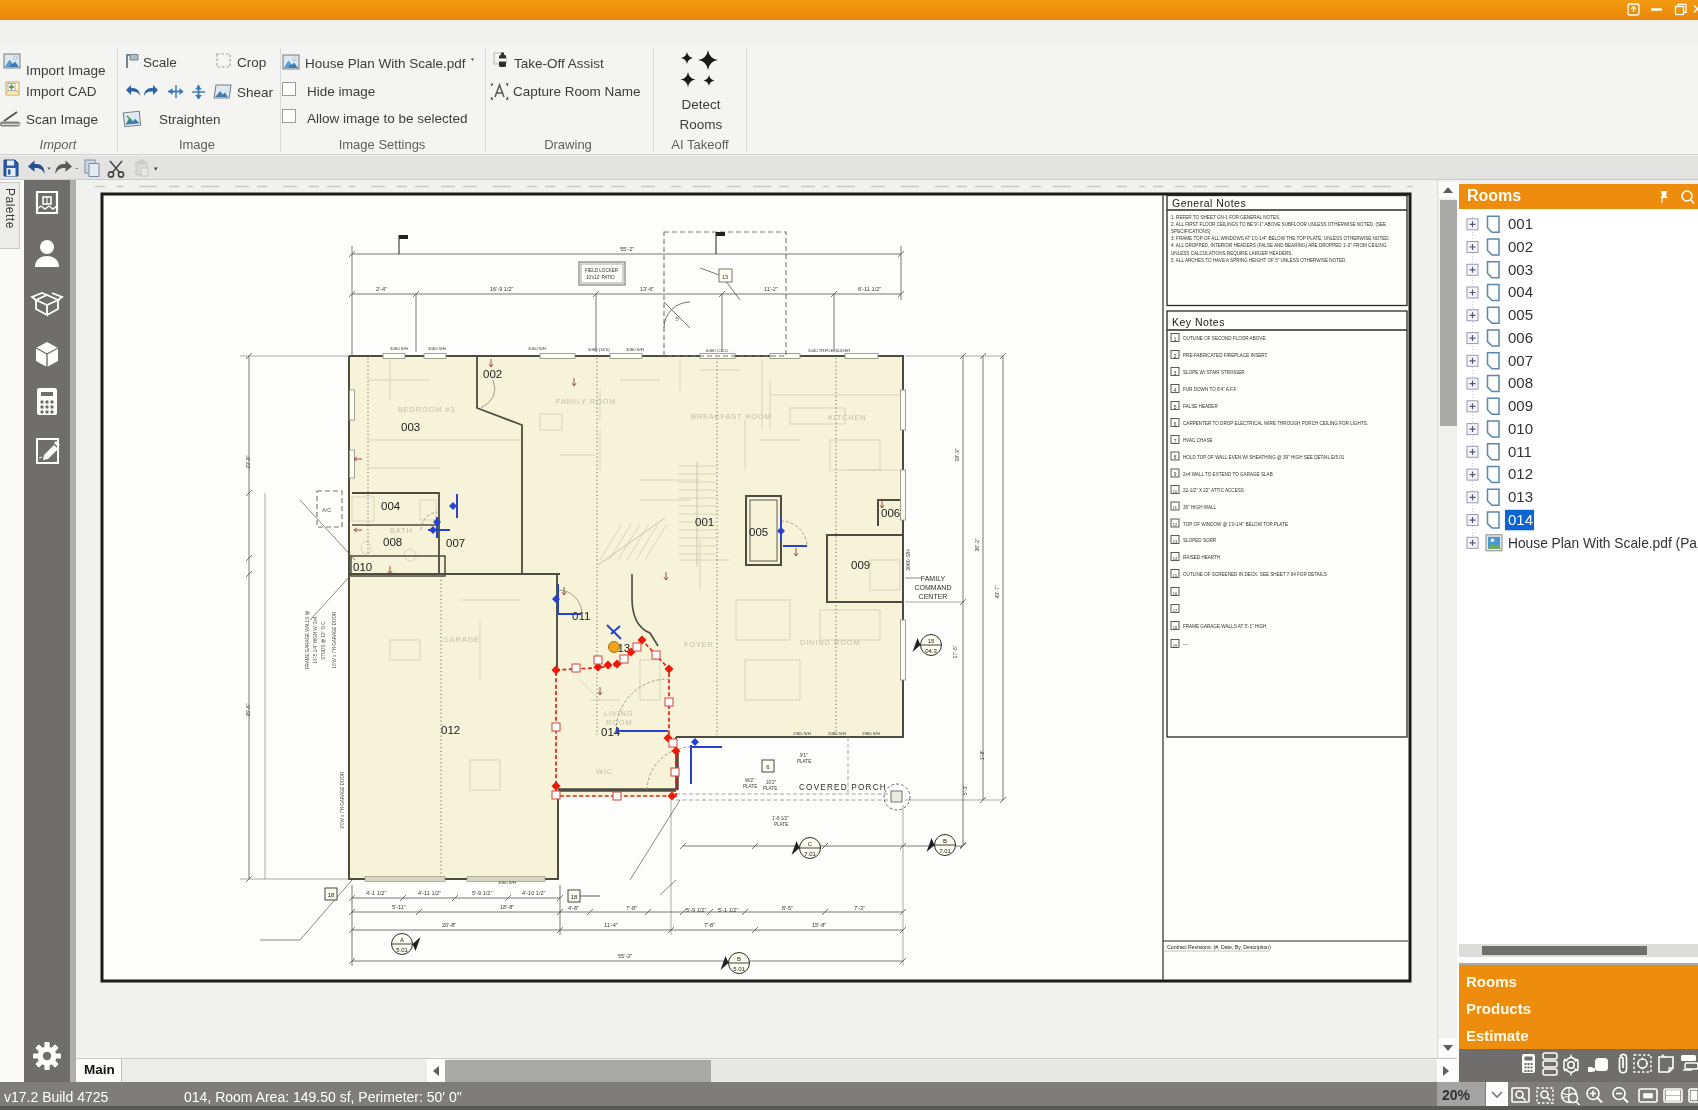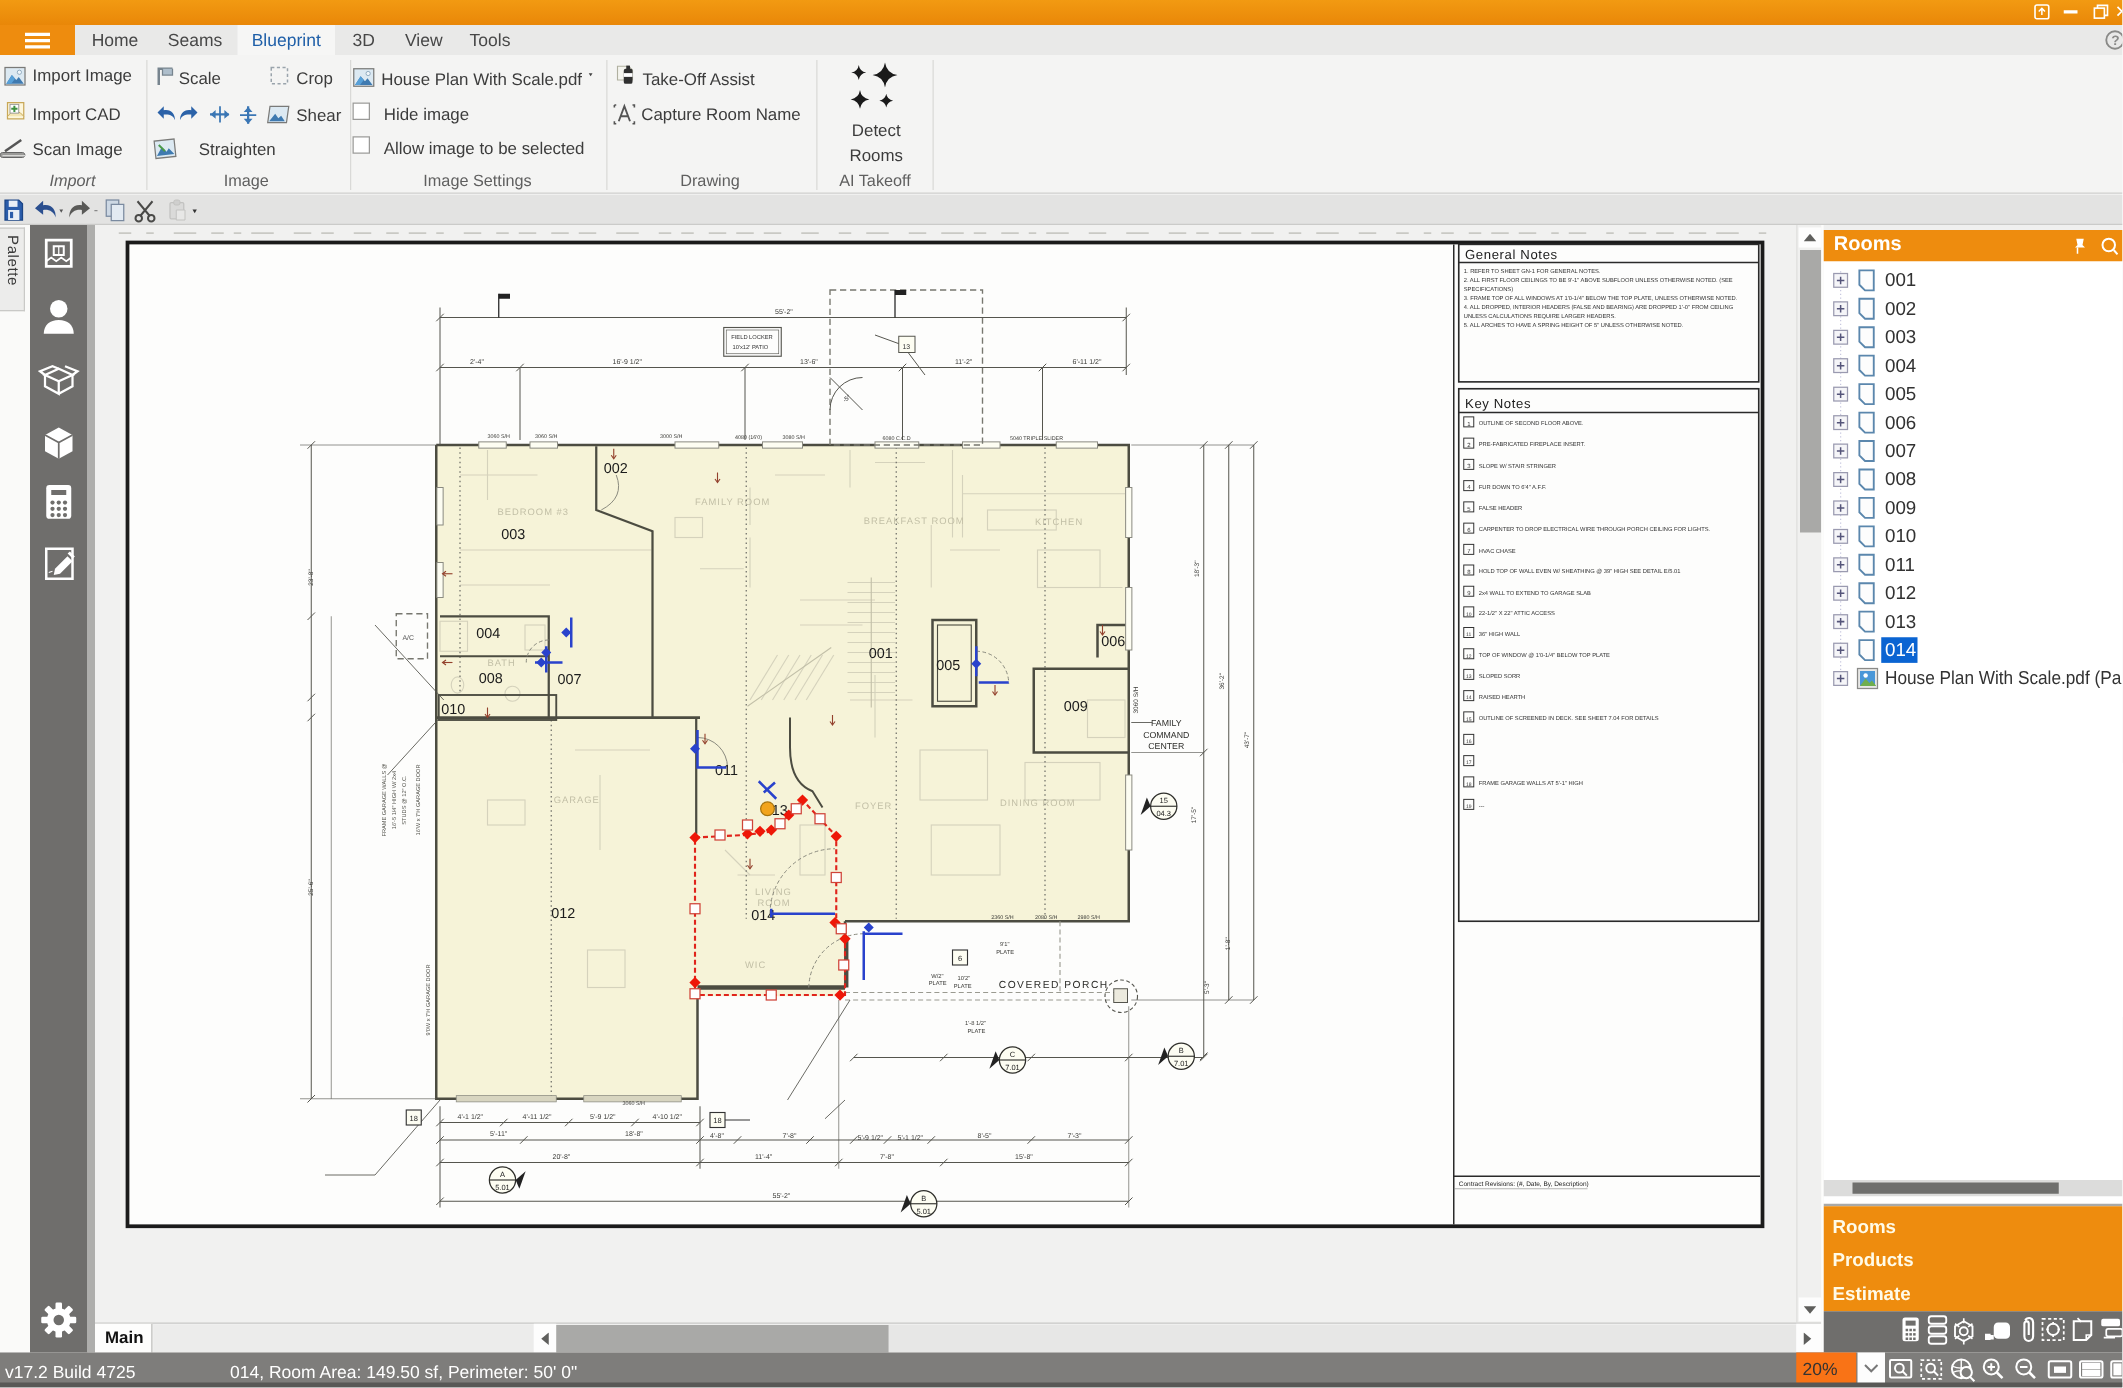--- a/index.html
+++ b/index.html
@@ -51,53 +51,35 @@
     <g stroke="#fff" fill="none" stroke-width="1.3">
       <rect x="8" y="4" width="11" height="11" rx="1.5"></rect>
       <path d="M13.5 12 v-5 M11 9.2 l2.5-2.5 2.5 2.5" stroke-width="1.2"></path>
       <path d="M31 9.5 h11" stroke-width="2.5"></path>
       <rect x="55.5" y="6.5" width="8" height="8"></rect>
       <path d="M58 6.5 v-2.2 h8 v8 h-2.3"></path>
       <path d="M74 5.5 l7 7 M81 5.5 l-7 7" stroke-width="1.4"></path>
     </g>
   </svg>
 
-  <div class="abs" id="tabrow">
-    <div class="corner"></div>
-    <svg style="position:absolute;left:19px;top:5px" width="22" height="15" viewBox="0 0 22 15">
-      <g stroke="#fff" stroke-width="2.6">
-          <path d="M1 2.5h20M1 7.5h20M1 12.5h20"></path>
-        </g>
-    </svg>
-    <div class="tab" style="left:62px;width:60px;">Home</div>
-    <div class="tab" style="left:124px;width:64px;">Seams</div>
-    <div class="tab active" style="left:190px;width:78px;">Blueprint</div>
-    <div class="tab" style="left:270px;width:42px;">3D</div>
-    <div class="tab" style="left:314px;width:50px;">View</div>
-    <div class="tab" style="left:366px;width:52px;">Tools</div>
-    <svg style="position:absolute;left:1683px;top:3px" width="15" height="18" viewBox="0 0 15 18">
-      <circle cx="9" cy="9" r="7" fill="none" stroke="#8a8a88" stroke-width="1.5"></circle>
-      <text x="6" y="13" font-size="11" fill="#8a8a88" font-weight="bold">?</text>
-    </svg>
-  </div>
 
   <div class="abs" id="ribbon">
     <div class="rsep" style="left:117px"></div>
     <div class="rsep" style="left:280px"></div>
     <div class="rsep" style="left:485px"></div>
     <div class="rsep" style="left:653px"></div>
     <div class="rsep" style="left:746px"></div>
 
     <div class="rlabel" style="left:8px;width:100px;font-style:italic;">Import</div>
     <div class="rlabel" style="left:127px;width:140px;">Image</div>
     <div class="rlabel" style="left:292px;width:180px;">Image Settings</div>
     <div class="rlabel" style="left:498px;width:140px;">Drawing</div>
     <div class="rlabel" style="left:660px;width:80px;">AI Takeoff</div>
 
-    <div class="rtext" style="left:26px;top:9px">Import Image</div>
+    <div class="rtext" style="left:26px;top:19px">Import Image</div>
     <div class="rtext" style="left:26px;top:40px">Import CAD</div>
     <div class="rtext" style="left:26px;top:68px">Scan Image</div>
 
     <div class="rtext" style="left:143px;top:11px">Scale</div>
     <div class="rtext" style="left:237px;top:11px">Crop</div>
     <div class="rtext" style="left:237px;top:41px">Shear</div>
     <div class="rtext" style="left:159px;top:68px">Straighten</div>
 
     <div class="rtext" style="left:305px;top:12px">House Plan With Scale.pdf</div>
     <div class="rtext" style="left:307px;top:40px">Hide image</div>
@@ -1075,21 +1057,21 @@
           <rect x="226" y="14" width="13" height="6" rx="1.5" fill="none" stroke-width="1.4"></rect>
           <path d="M224 21 h9" stroke-width="1.4"></path>
         </g>
       </svg>
     </div>
   </div>
 
   <div class="abs" id="statusbar">
     <div style="position:absolute;left:4px;top:7px;">v17.2 Build 4725</div>
     <div style="position:absolute;left:184px;top:7px;">014, Room Area: 149.50 sf, Perimeter: 50' 0"</div>
-    <div style="position:absolute;left:1437px;top:0;width:48px;height:26px;background:#f97316;color:#333;font-size:14px;">
+    <div style="position:absolute;left:1437px;top:0;width:48px;height:26px;background:#a3a3a3;color:#333;font-size:14px;font-weight:bold;">
         <span style="position:absolute;left:5px;top:5px">20%</span>
       </div>
     <div style="position:absolute;left:1486px;top:0;width:22px;height:26px;background:#fdfdfd;"></div>
     <svg style="position:absolute;left:1491px;top:9px" width="12" height="8">
         <path d="M1 1 L6 6 L11 1" stroke="#777" stroke-width="1.6" fill="none"></path>
       </svg>
     <svg style="position:absolute;left:1508px;top:0" width="190" height="28" viewBox="0 0 190 28" id="statusicons">
       <g stroke="#fff" fill="none" stroke-width="1.6">
 
         <rect x="4" y="6" width="17" height="14" rx="1"></rect>

